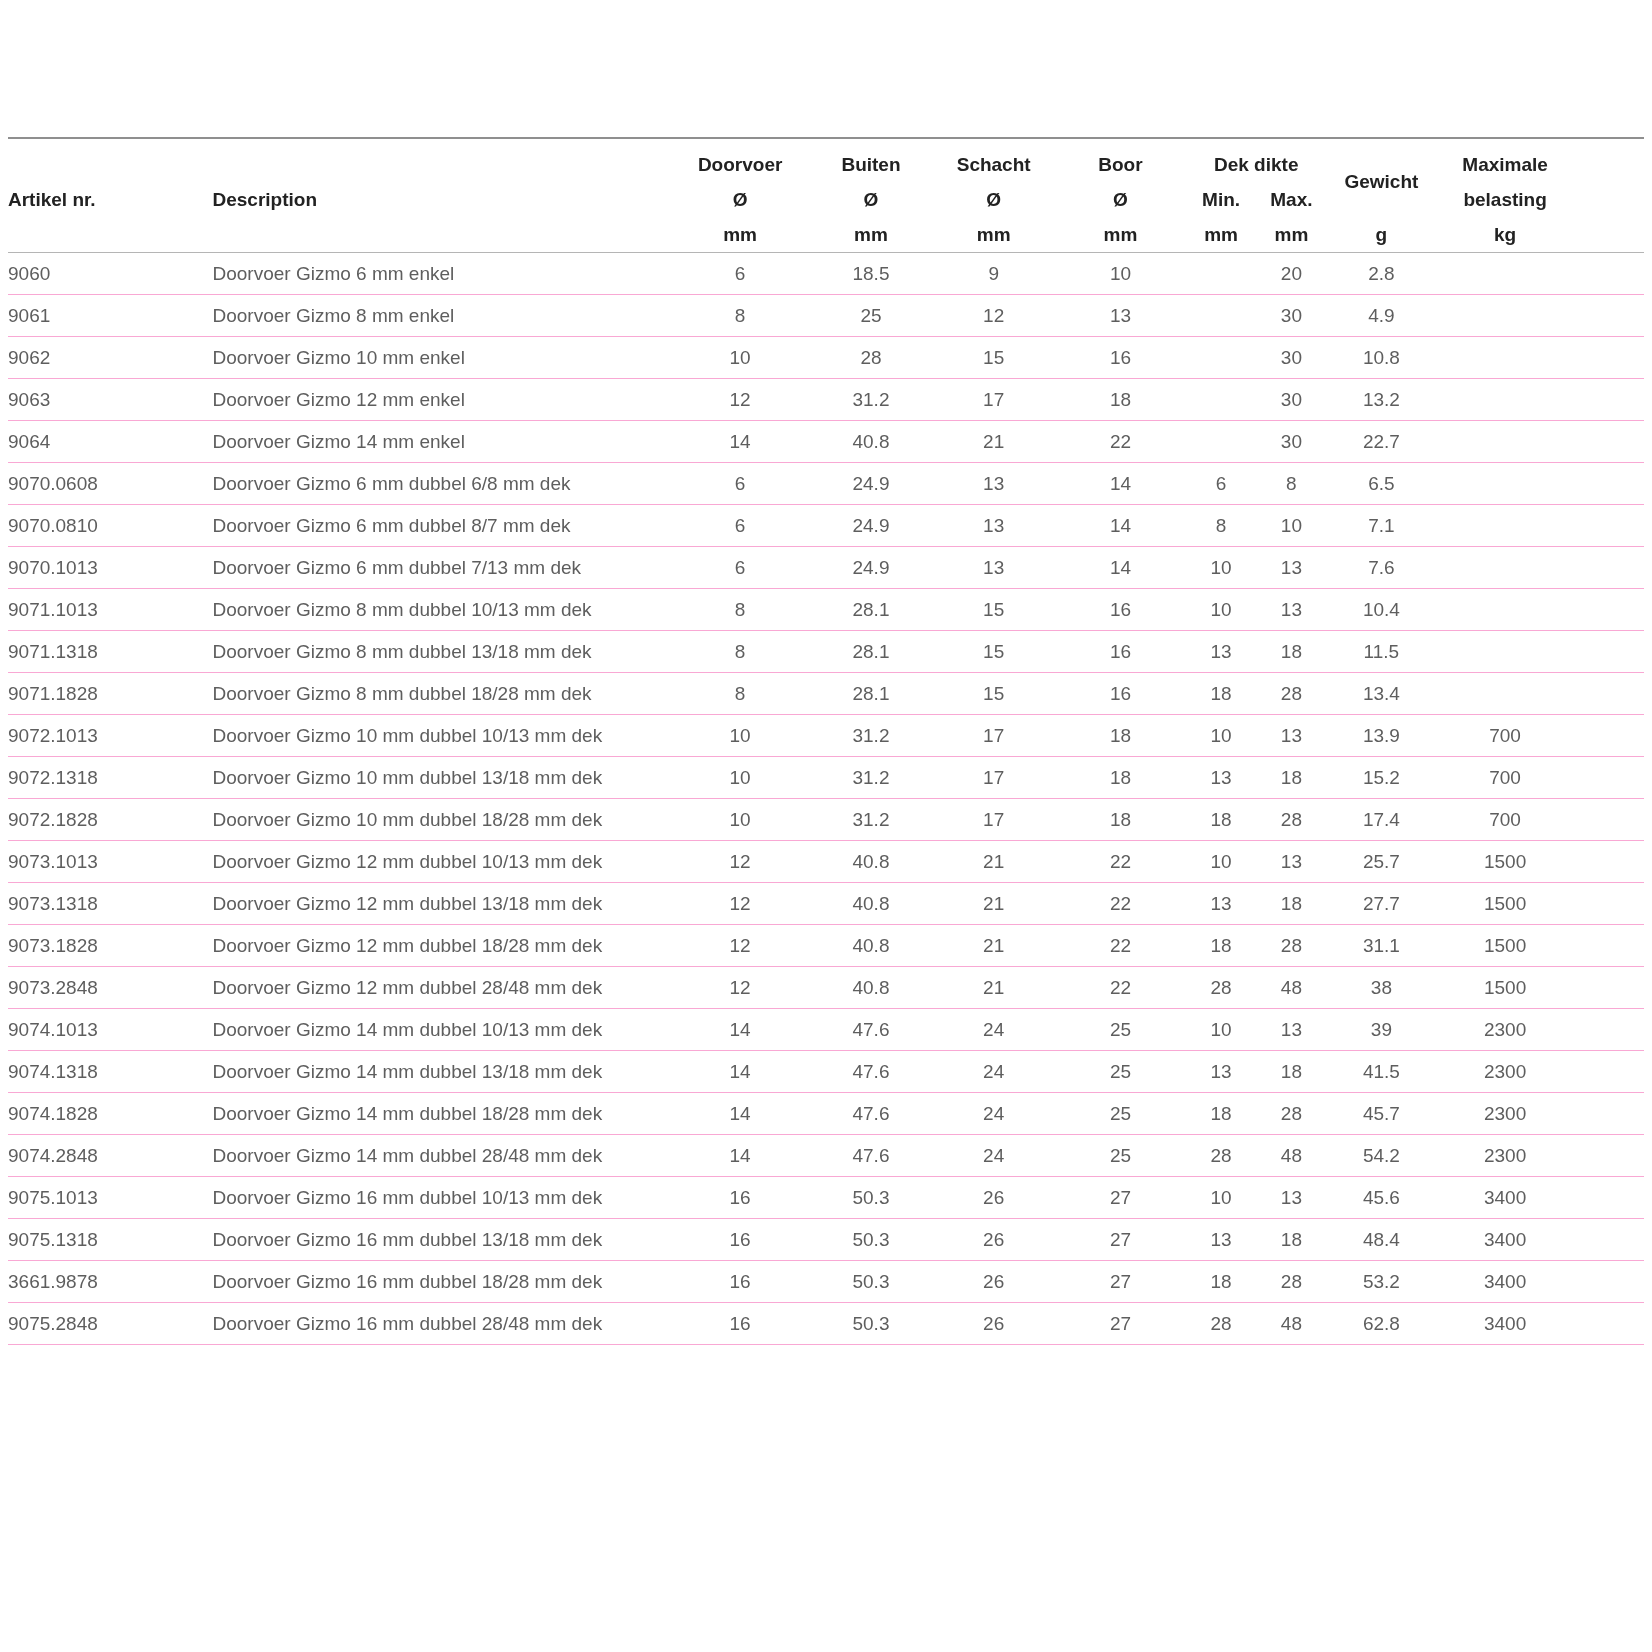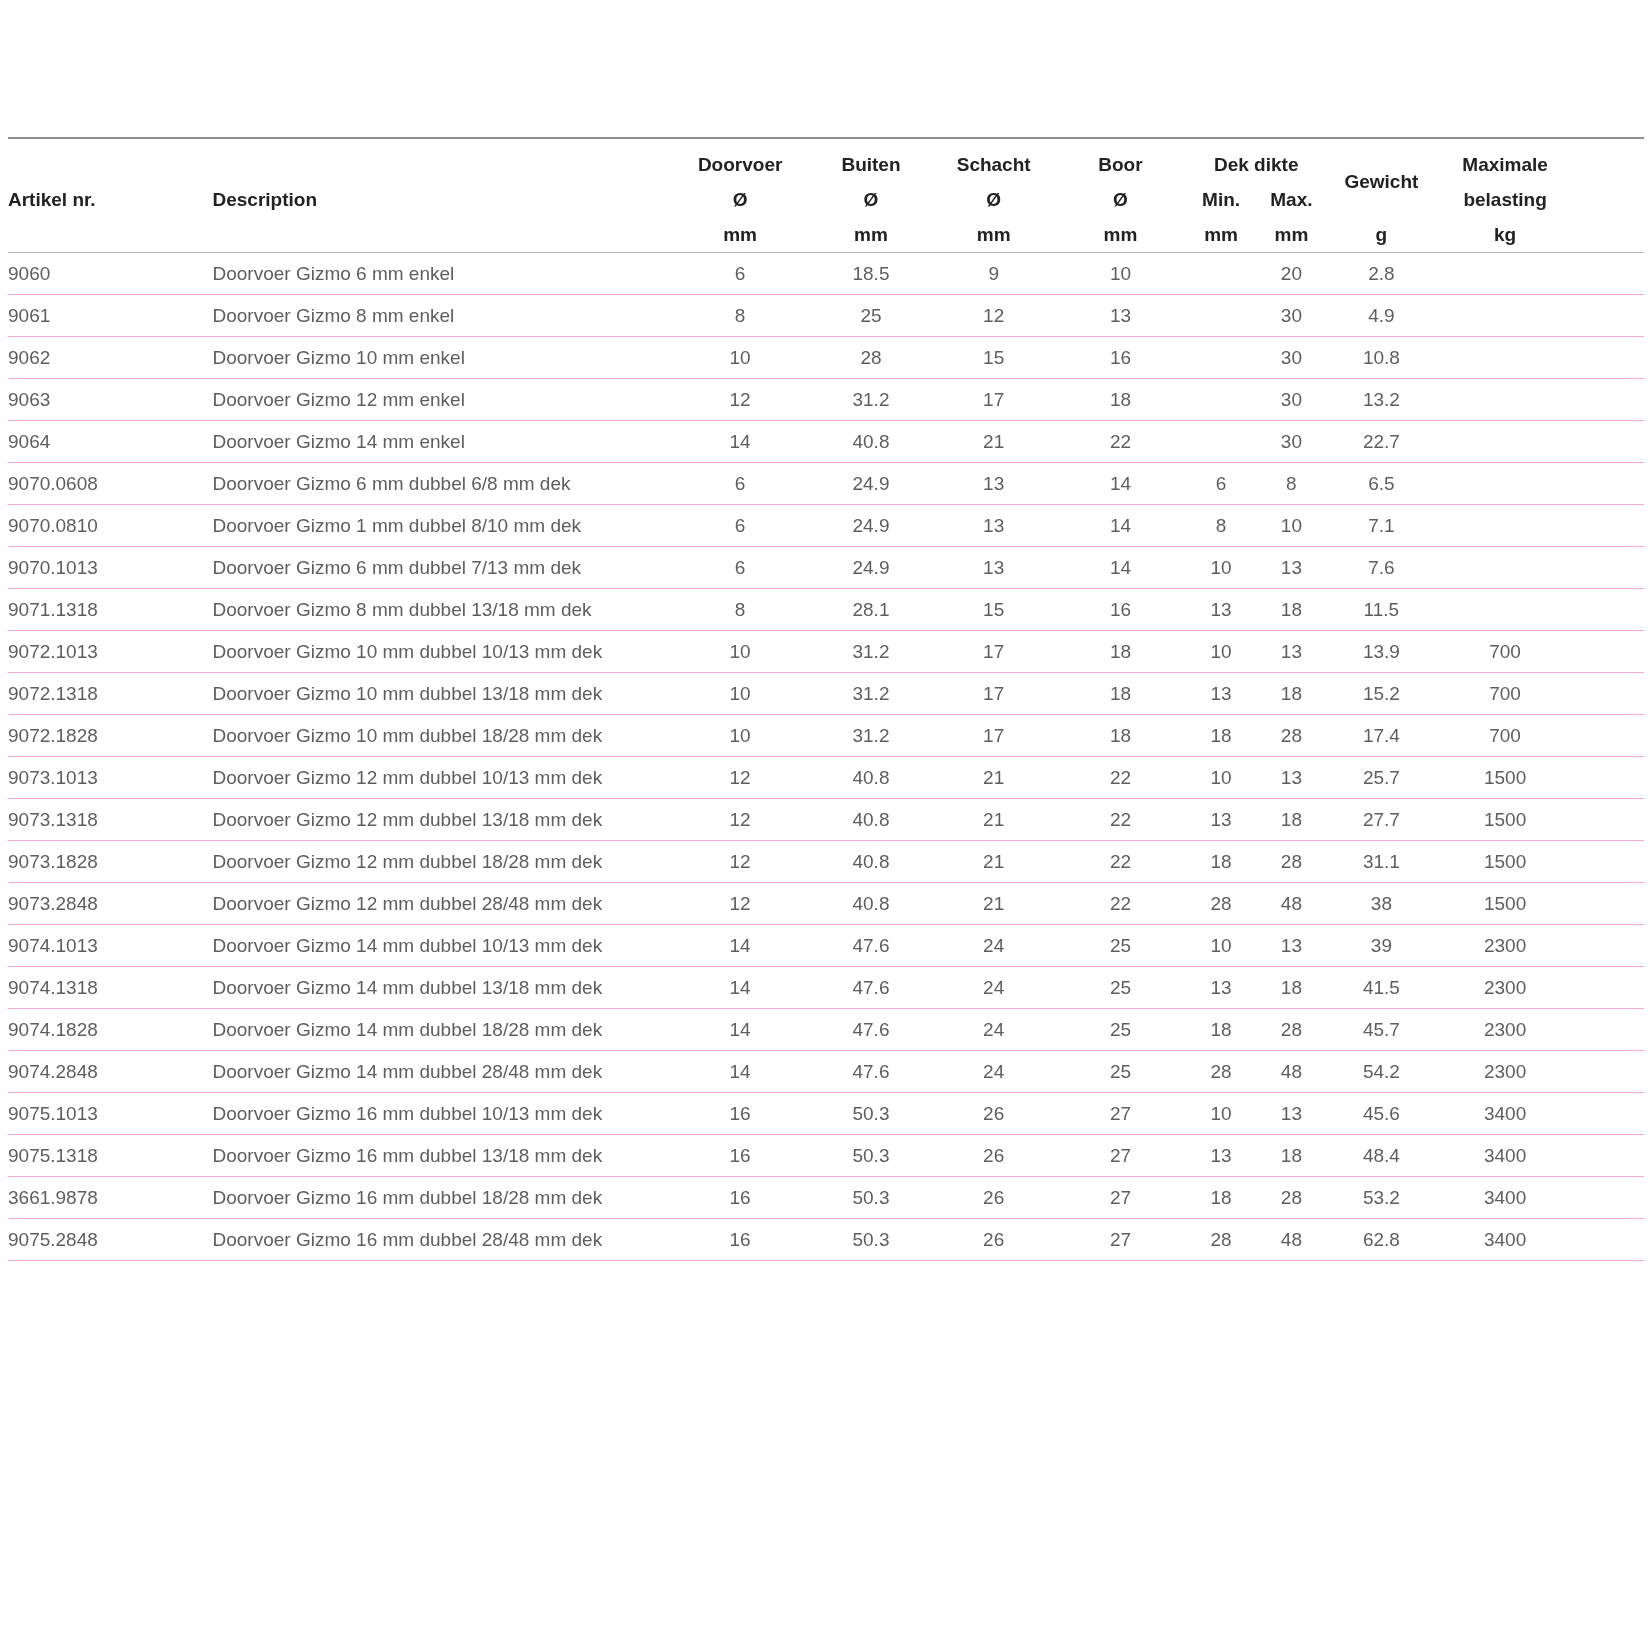--- a/index.html
+++ b/index.html
@@ -199,21 +199,21 @@
     <td>13</td>
     <td>14</td>
     <td>6</td>
     <td>8</td>
     <td>6.5</td>
     <td class="last"></td>
   </tr>
 
   <tr>
     <td class="left">9070.0810</td>
-    <td class="left">Doorvoer Gizmo 1 mm dubbel 8/10 mm dek</td>
+    <td class="left">Doorvoer Gizmo 6 mm dubbel 8/7 mm dek</td>
     <td>6</td>
     <td>24.9</td>
     <td>13</td>
     <td>14</td>
     <td>8</td>
     <td>10</td>
     <td>7.1</td>
     <td class="last"></td>
   </tr>
 
@@ -224,34 +224,58 @@
     <td>24.9</td>
     <td>13</td>
     <td>14</td>
     <td>10</td>
     <td>13</td>
     <td>7.6</td>
     <td class="last"></td>
   </tr>
 
 
+  <tr>
+    <td class="left">9071.1013</td>
+    <td class="left">Doorvoer Gizmo 8 mm dubbel 10/13 mm dek</td>
+    <td>8</td>
+    <td>28.1</td>
+    <td>15</td>
+    <td>16</td>
+    <td>10</td>
+    <td>13</td>
+    <td>10.4</td>
+    <td class="last"></td>
+  </tr>
 
   <tr>
     <td class="left">9071.1318</td>
     <td class="left">Doorvoer Gizmo 8 mm dubbel 13/18 mm dek</td>
     <td>8</td>
     <td>28.1</td>
     <td>15</td>
     <td>16</td>
     <td>13</td>
     <td>18</td>
     <td>11.5</td>
     <td class="last"></td>
   </tr>
 
+  <tr>
+    <td class="left">9071.1828</td>
+    <td class="left">Doorvoer Gizmo 8 mm dubbel 18/28 mm dek</td>
+    <td>8</td>
+    <td>28.1</td>
+    <td>15</td>
+    <td>16</td>
+    <td>18</td>
+    <td>28</td>
+    <td>13.4</td>
+    <td class="last"></td>
+  </tr>
 
   <tr>
     <td class="left">9072.1013</td>
     <td class="left">Doorvoer Gizmo 10 mm dubbel 10/13 mm dek</td>
     <td>10</td>
     <td>31.2</td>
     <td>17</td>
     <td>18</td>
     <td>10</td>
     <td>13</td>

